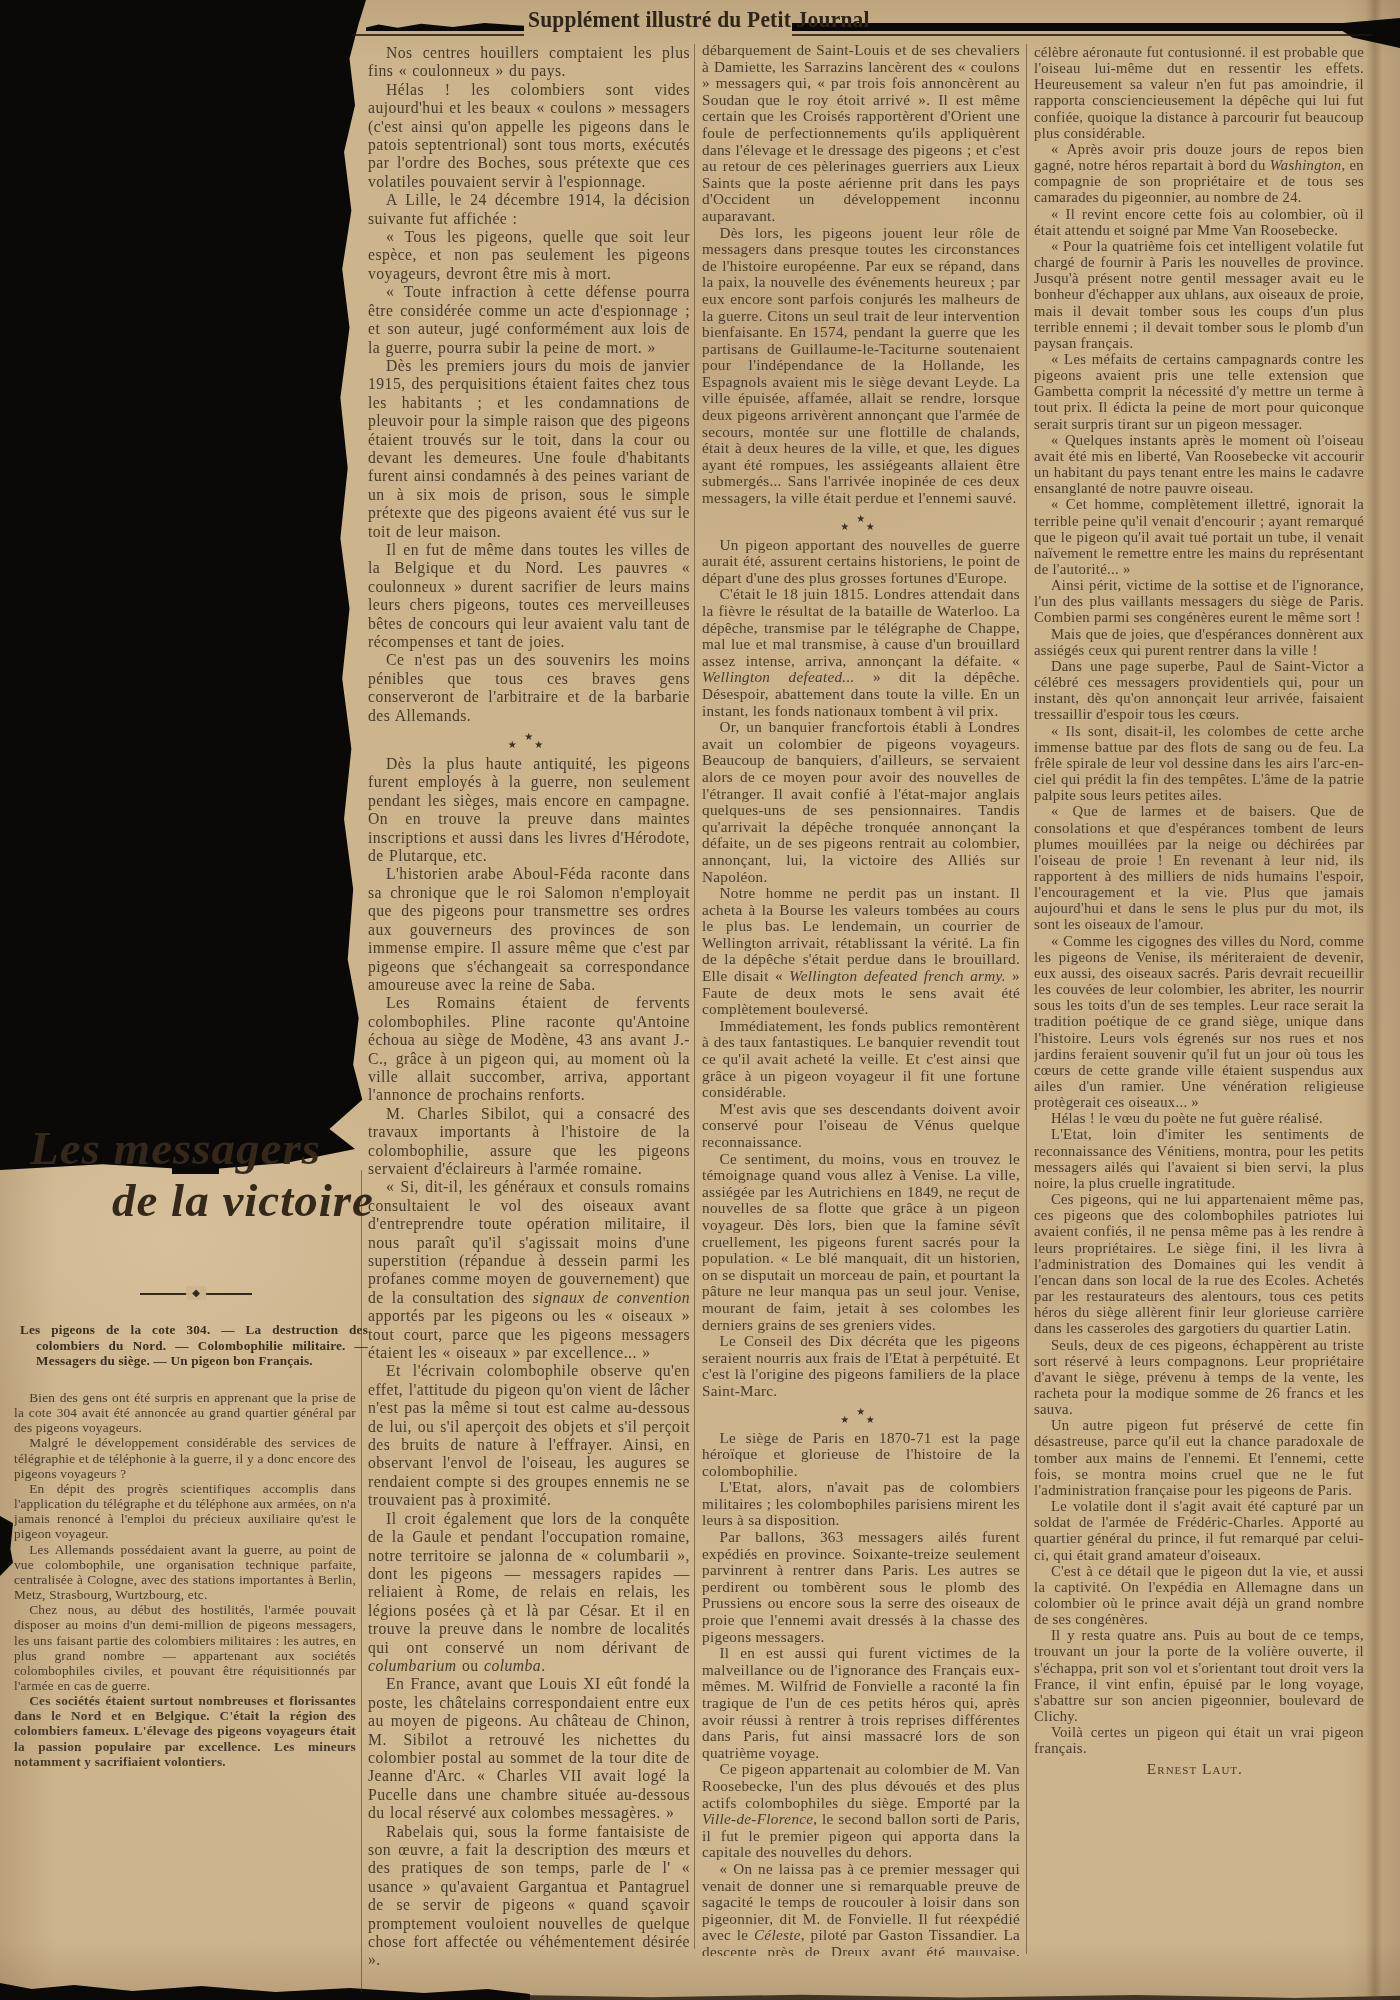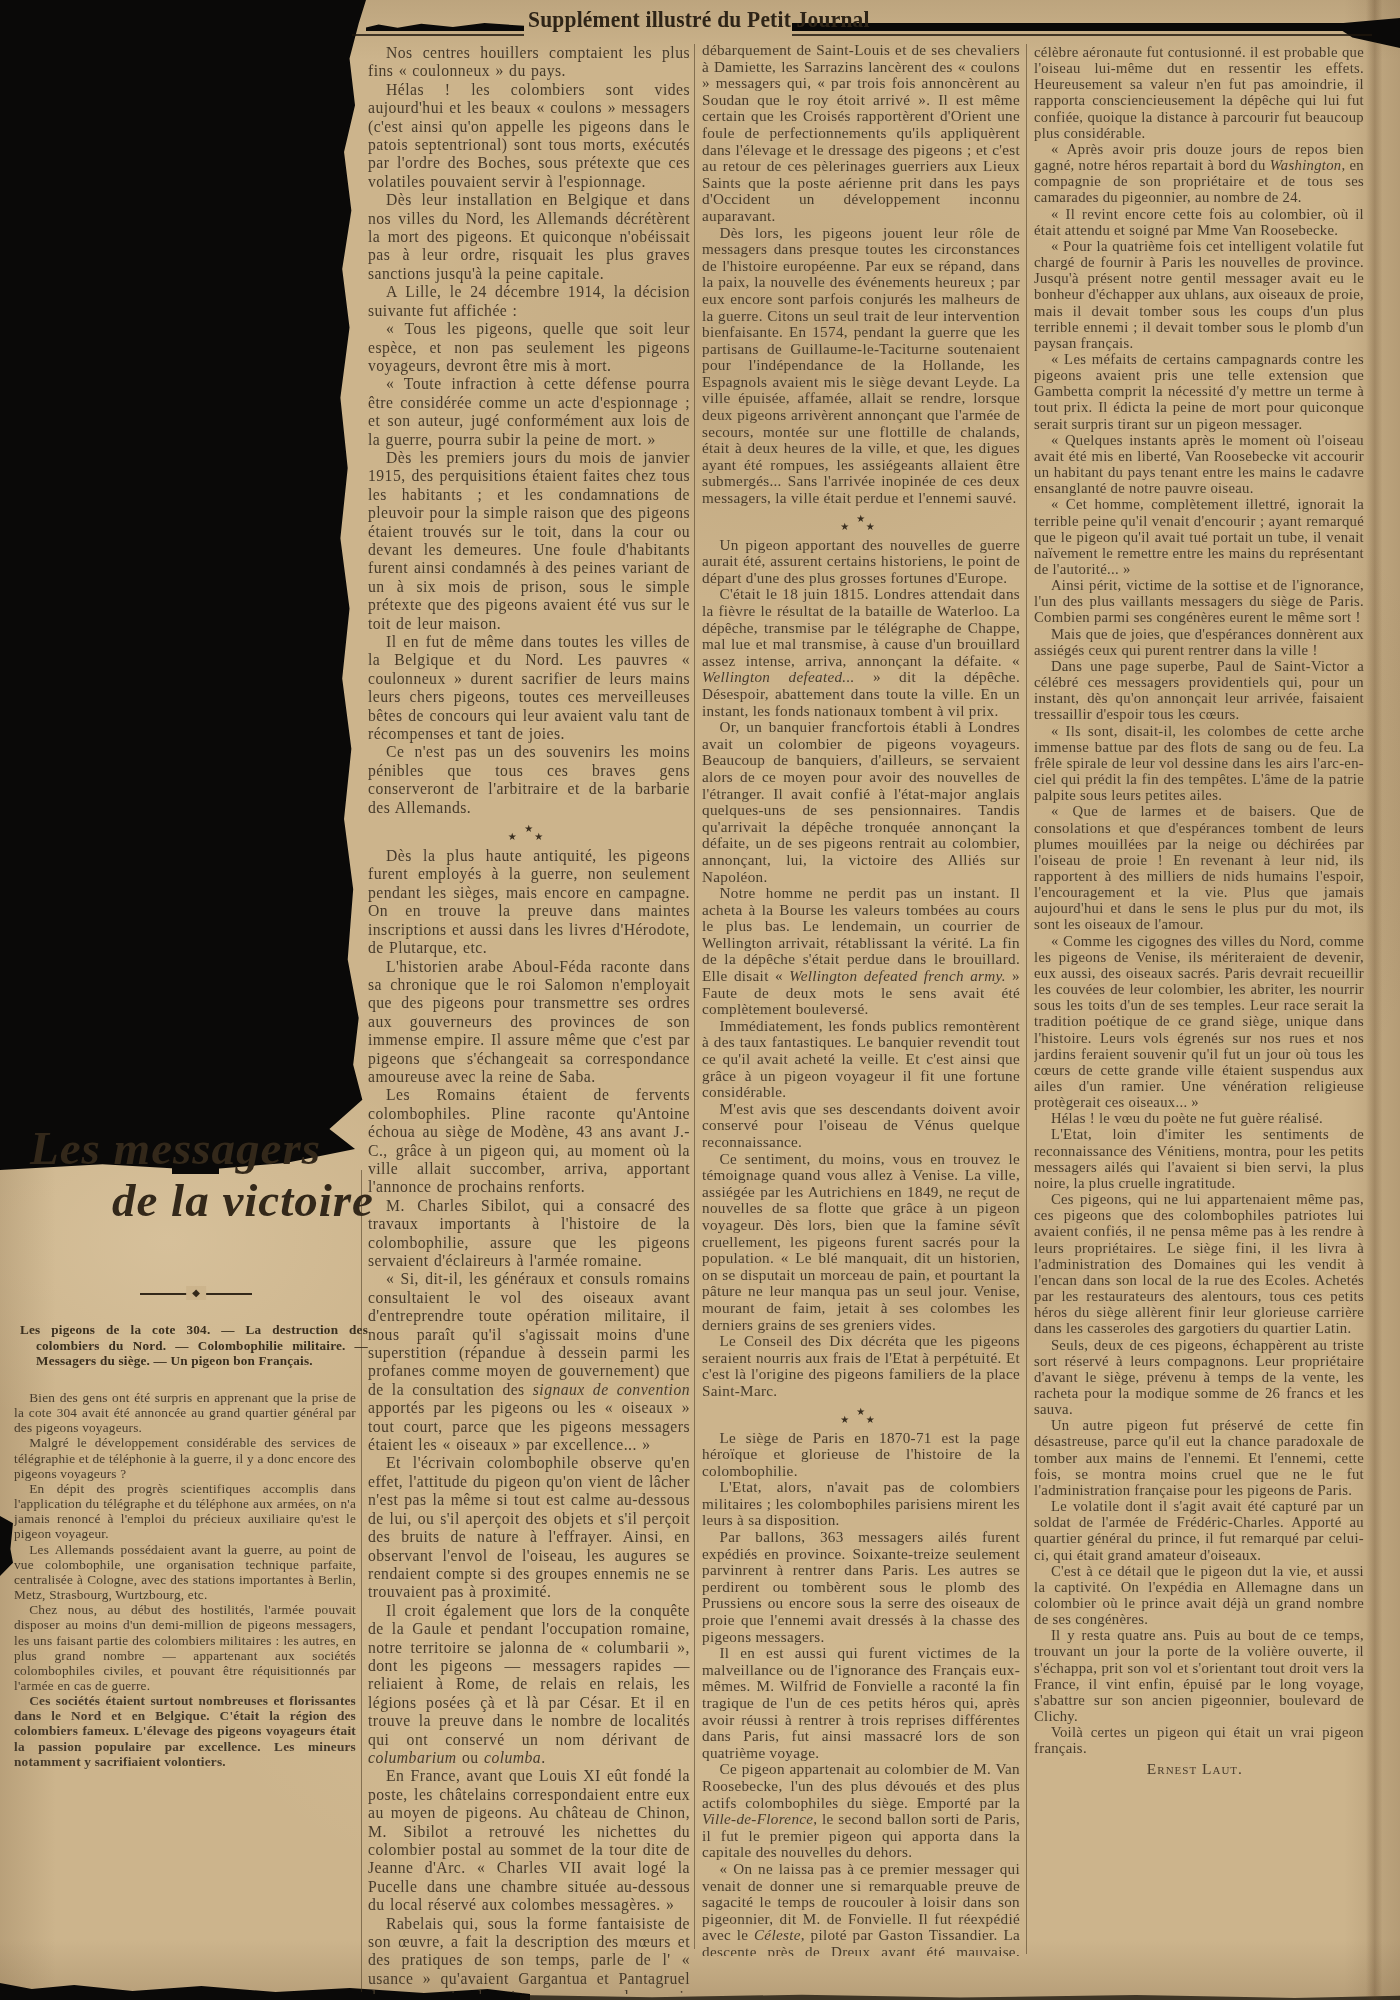--- a/index.html
+++ b/index.html
@@ -109,21 +109,20 @@
       <p>Bien des gens ont été surpris en apprenant que la prise de la cote 304 avait été annoncée au grand quartier général par des pigeons voyageurs.</p>
       <p>Malgré le développement considérable des services de télégraphie et de téléphonie à la guerre, il y a donc encore des pigeons voyageurs ?</p>
       <p>En dépit des progrès scientifiques accomplis dans l'application du télégraphe et du téléphone aux armées, on n'a jamais renoncé à l'emploi du précieux auxiliaire qu'est le pigeon voyageur.</p>
       <p>Les Allemands possédaient avant la guerre, au point de vue colombophile, une organisation technique parfaite, centralisée à Cologne, avec des stations importantes à Berlin, Metz, Strasbourg, Wurtzbourg, etc.</p>
       <p>Chez nous, au début des hostilités, l'armée pouvait disposer au moins d'un demi-million de pigeons messagers, les uns faisant partie des colombiers militaires : les autres, en plus grand nombre — appartenant aux sociétés colombophiles civiles, et pouvant être réquisitionnés par l'armée en cas de guerre.</p>
       <p>Ces sociétés étaient surtout nombreuses et florissantes dans le Nord et en Belgique. C'était la région des colombiers fameux. L'élevage des pigeons voyageurs était la passion populaire par excellence. Les mineurs notamment y sacrifiaient volontiers.</p>
     </div>
   <div id="col1" class="col">
       <p>Nos centres houillers comptaient les plus fins « coulonneux » du pays.</p>
       <p>Hélas ! les colombiers sont vides aujourd'hui et les beaux « coulons » messagers (c'est ainsi qu'on appelle les pigeons dans le patois septentrional) sont tous morts, exécutés par l'ordre des Boches, sous prétexte que ces volatiles pouvaient servir à l'espionnage.</p>
-      <p>Dès leur installation en Belgique et dans nos villes du Nord, les Allemands décrétèrent la mort des pigeons. Et quiconque n'obéissait pas à leur ordre, risquait les plus graves sanctions jusqu'à la peine capitale.</p>
       <p>A Lille, le 24 décembre 1914, la décision suivante fut affichée :</p>
       <p>« Tous les pigeons, quelle que soit leur espèce, et non pas seulement les pigeons voyageurs, devront être mis à mort.</p>
       <p>« Toute infraction à cette défense pourra être considérée comme un acte d'espionnage ; et son auteur, jugé conformément aux lois de la guerre, pourra subir la peine de mort. »</p>
       <p>Dès les premiers jours du mois de janvier 1915, des perquisitions étaient faites chez tous les habitants ; et les condamnations de pleuvoir pour la simple raison que des pigeons étaient trouvés sur le toit, dans la cour ou devant les demeures. Une foule d'habitants furent ainsi condamnés à des peines variant de un à six mois de prison, sous le simple prétexte que des pigeons avaient été vus sur le toit de leur maison.</p>
       <p>Il en fut de même dans toutes les villes de la Belgique et du Nord. Les pauvres « coulonneux » durent sacrifier de leurs mains leurs chers pigeons, toutes ces merveilleuses bêtes de concours qui leur avaient valu tant de récompenses et tant de joies.</p>
       <p>Ce n'est pas un des souvenirs les moins pénibles que tous ces braves gens conserveront de l'arbitraire et de la barbarie des Allemands.</p>
       <div class="sep"><span>★</span><span class="b">★ ★</span></div>
       <p>Dès la plus haute antiquité, les pigeons furent employés à la guerre, non seulement pendant les sièges, mais encore en campagne. On en trouve la preuve dans maintes inscriptions et aussi dans les livres d'Hérodote, de Plutarque, etc.</p>
       <p>L'historien arabe Aboul-Féda raconte dans sa chronique que le roi Salomon n'employait que des pigeons pour transmettre ses ordres aux gouverneurs des provinces de son immense empire. Il assure même que c'est par pigeons que s'échangeait sa correspondance amoureuse avec la reine de Saba.</p>
       <p>Les Romains étaient de fervents colombophiles. Pline raconte qu'Antoine échoua au siège de Modène, 43 ans avant J.-C., grâce à un pigeon qui, au moment où la ville allait succomber, arriva, apportant l'annonce de prochains renforts.</p>

